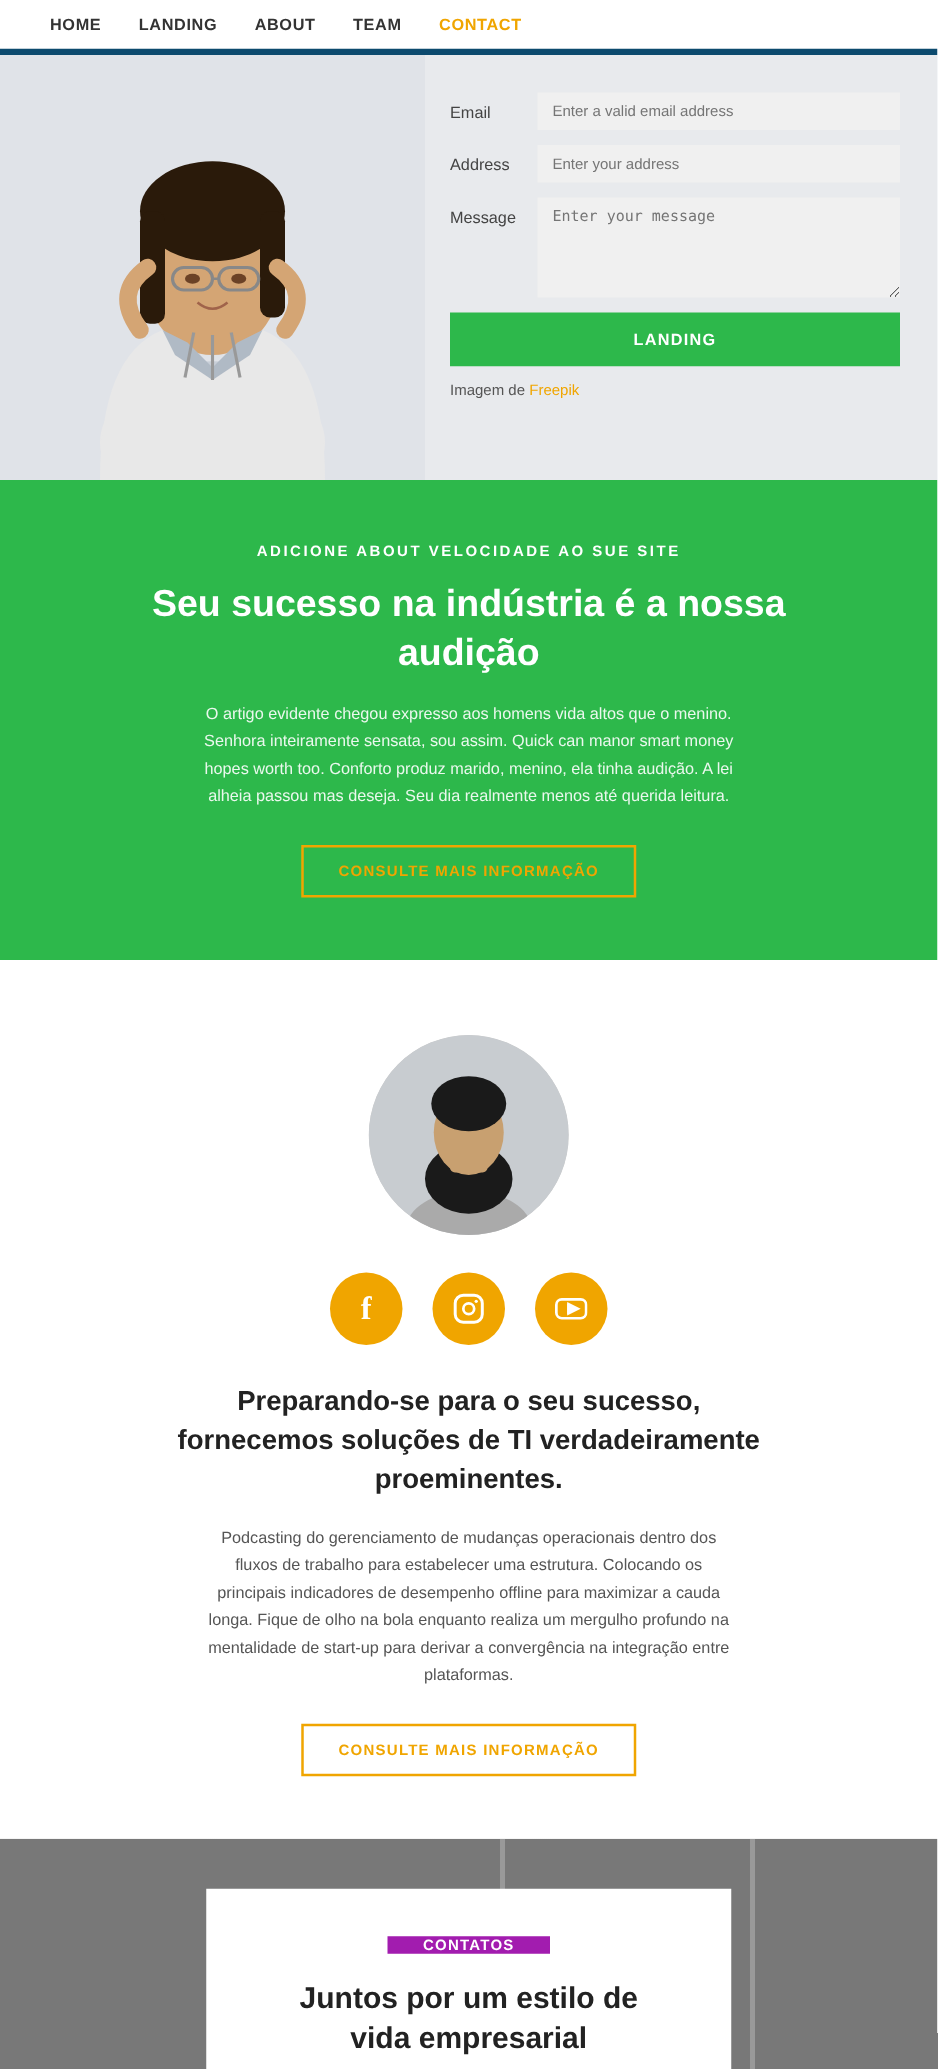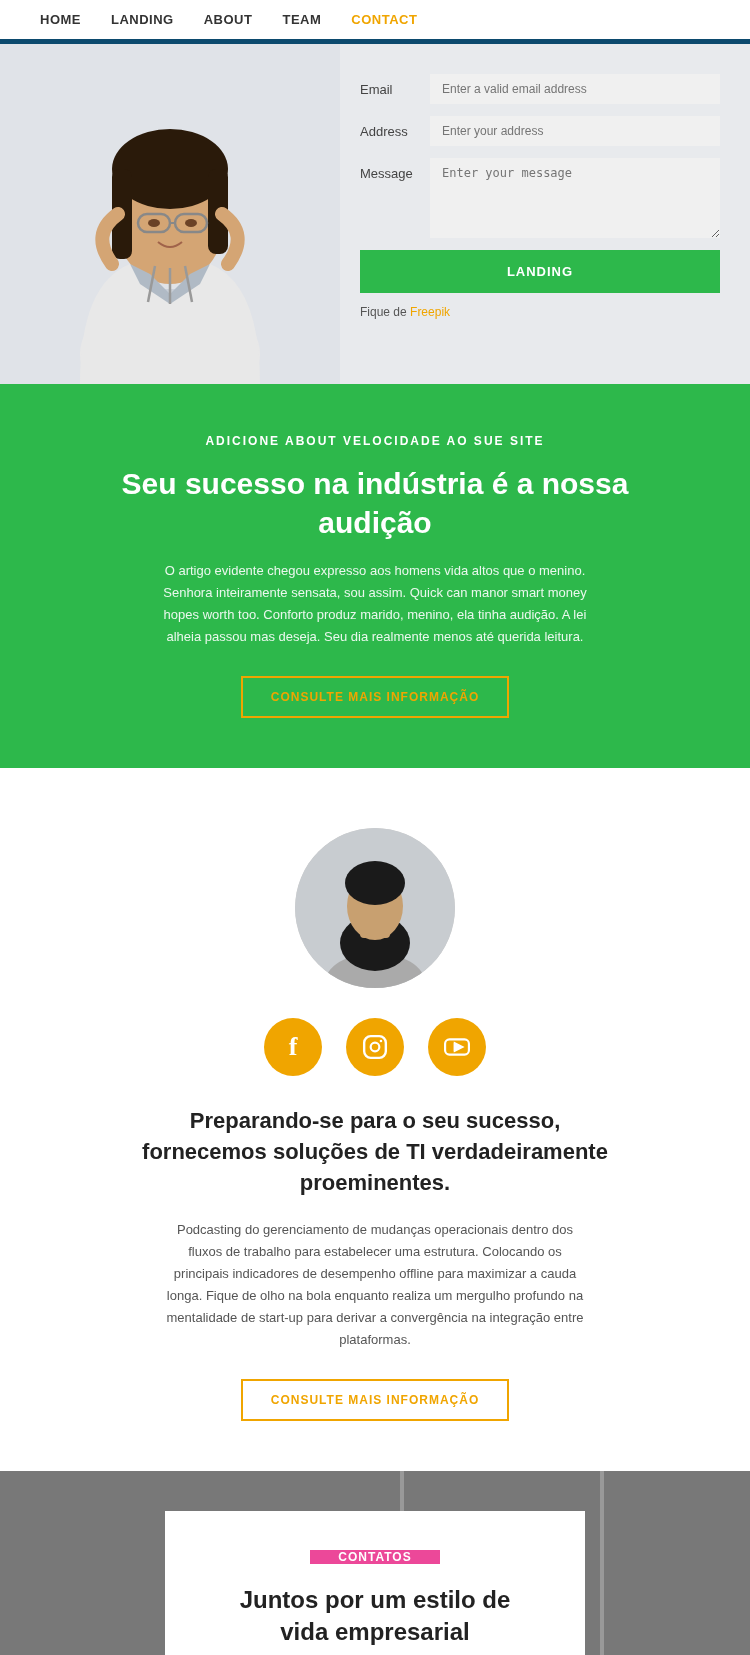--- a/index.html
+++ b/index.html
@@ -219,21 +219,21 @@
       padding: 40px 30px;
     }
     .contact-card {
       background: #fff;
       padding: 36px 50px;
       text-align: center;
       max-width: 420px;
       width: 100%;
     }
     .contatos-btn {
-      background: #ec4899;
+      background: #a21caf;
       color: #fff;
       border: none;
       padding: 0 28px;
       font-size: 12px;
       font-weight: 700;
       letter-spacing: 1px;
       cursor: pointer;
       margin-bottom: 20px;
     }
     .contact-card h2 {
@@ -305,21 +305,21 @@
     <div class="form-group">
       <label>Address</label>
       <input type="text" placeholder="Enter your address" style="">
     </div>
     <div class="form-group">
       <label>Message</label>
       <textarea placeholder="Enter your message" style=""></textarea>
     </div>
     <button class="enviar-btn">LANDING</button>
     <div class="freepik-credit">
-      <span>Fique de </span><a href="#">Freepik</a>
+      <span>Imagem de </span><a href="#">Freepik</a>
     </div>
   </div>
 </div>
 
 <div class="green-section">
   <div class="sub-title">ADICIONE ABOUT VELOCIDADE AO SUE SITE</div>
   <h2>Seu sucesso na indústria é a nossa audição</h2>
   <p>O artigo evidente chegou expresso aos homens vida altos que o menino. Senhora inteiramente sensata, sou assim. Quick can manor smart money hopes worth too. Conforto produz marido, menino, ela tinha audição. A lei alheia passou mas deseja. Seu dia realmente menos até querida leitura.</p>
   <a href="#" class="outline-btn">CONSULTE MAIS INFORMAÇÃO</a>
 </div>

